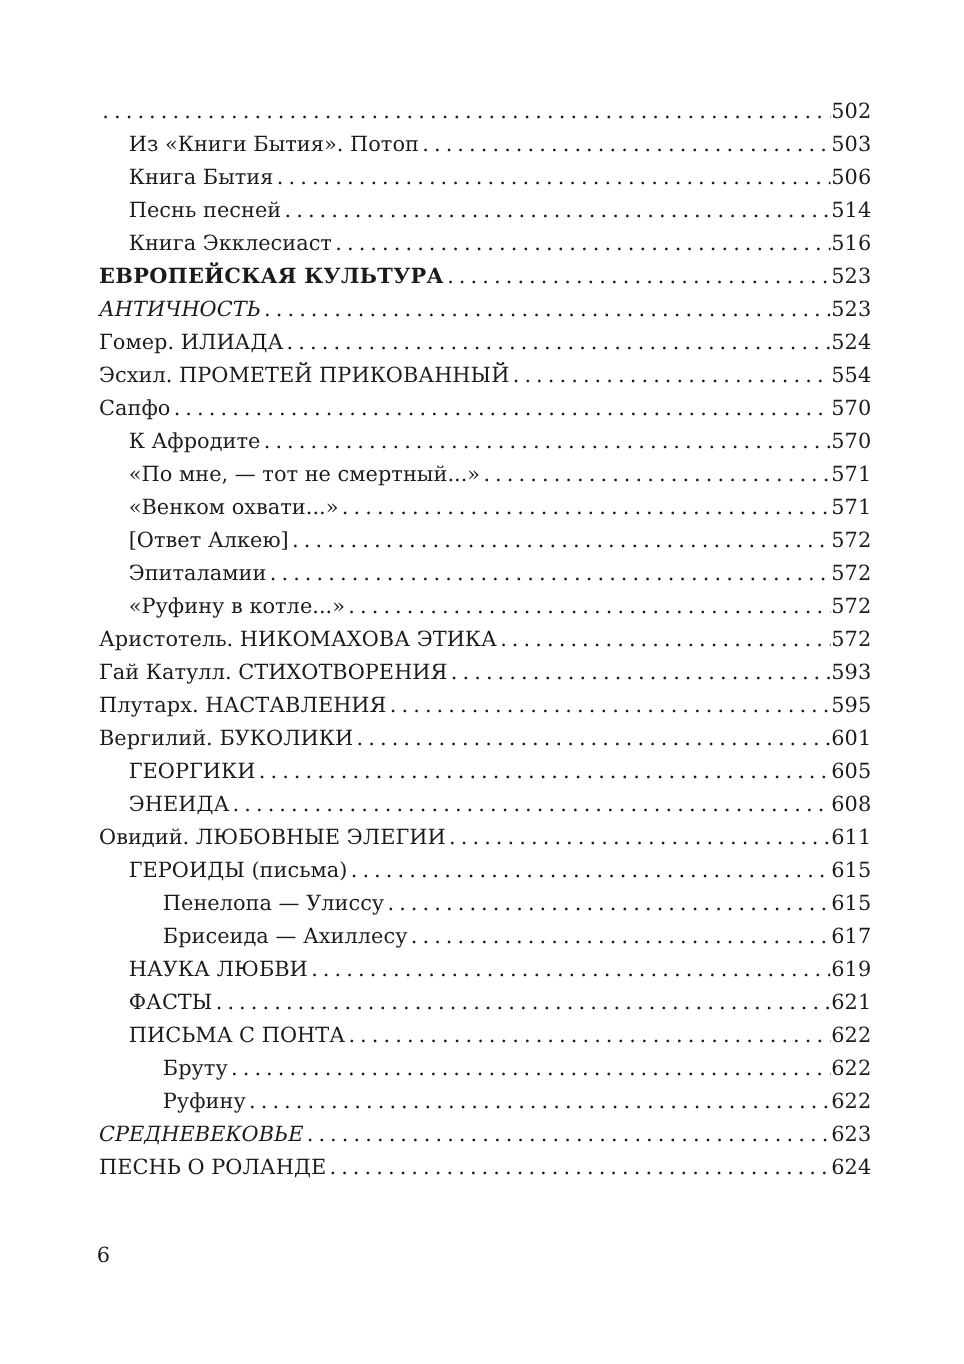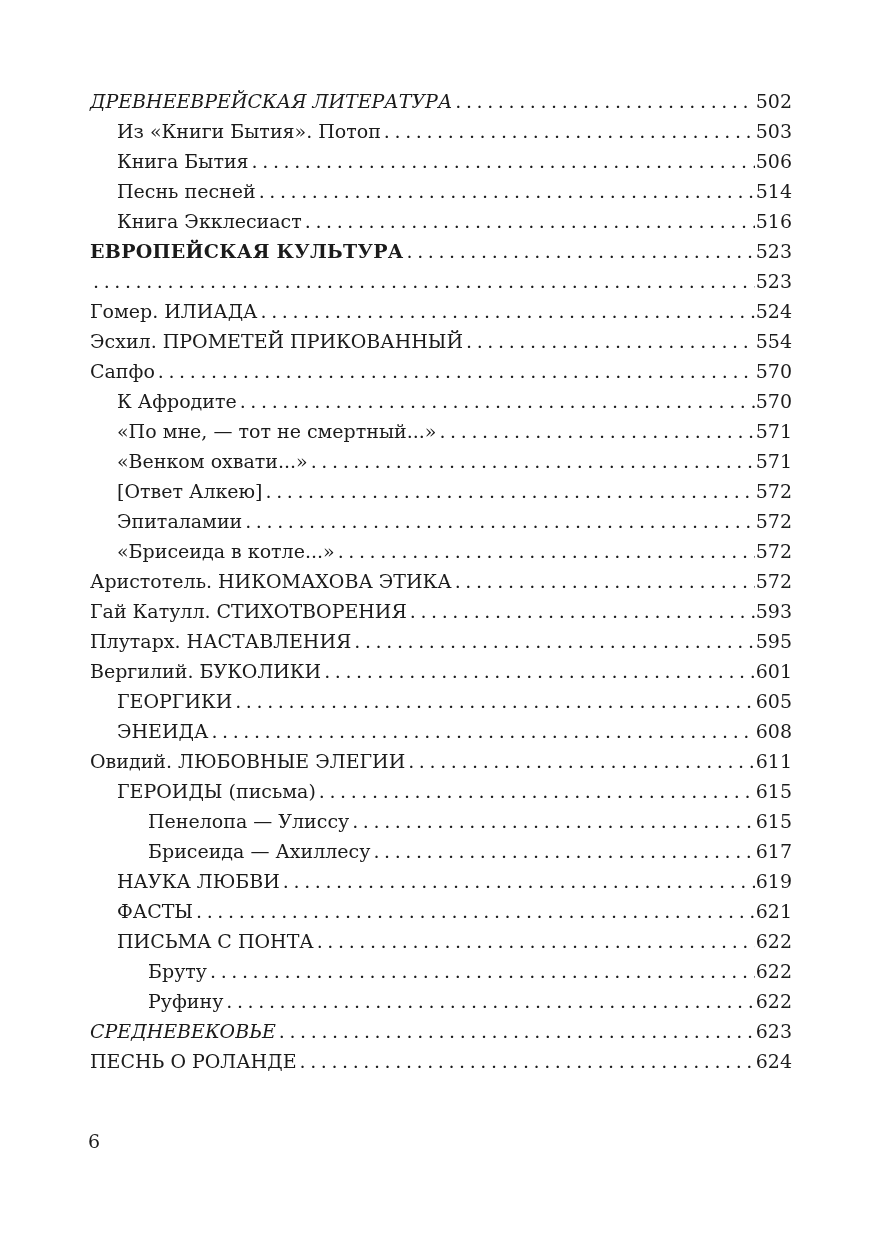--- a/index.html
+++ b/index.html
@@ -59,21 +59,20 @@
     font-size: 19px;
     line-height: 30px;
   }
 </style>
 </head>
 <body>
 
 <div class="page">
   <div class="toc" id="toc-list">
       <div class="row level-0 italic">
-        <span class="title">ДРЕВНЕЕВРЕЙСКАЯ ЛИТЕРАТУРА</span>
         <span class="dots"></span>
         <span class="pagenum">502</span>
       </div>
       <div class="row level-1">
         <span class="title">Из «Книги Бытия». Потоп</span>
         <span class="dots"></span>
         <span class="pagenum">503</span>
       </div>
       <div class="row level-1">
         <span class="title">Книга Бытия</span>
@@ -89,20 +88,21 @@
         <span class="title">Книга Экклесиаст</span>
         <span class="dots"></span>
         <span class="pagenum">516</span>
       </div>
       <div class="row level-0 bold">
         <span class="title">ЕВРОПЕЙСКАЯ КУЛЬТУРА</span>
         <span class="dots"></span>
         <span class="pagenum">523</span>
       </div>
       <div class="row level-0 italic">
+        <span class="title">АНТИЧНОСТЬ</span>
         <span class="dots"></span>
         <span class="pagenum">523</span>
       </div>
       <div class="row level-0">
         <span class="title">Гомер. ИЛИАДА</span>
         <span class="dots"></span>
         <span class="pagenum">524</span>
       </div>
       <div class="row level-0">
         <span class="title">Эсхил. ПРОМЕТЕЙ ПРИКОВАННЫЙ</span>
@@ -133,21 +133,21 @@
         <span class="title">[Ответ Алкею]</span>
         <span class="dots"></span>
         <span class="pagenum">572</span>
       </div>
       <div class="row level-1">
         <span class="title">Эпиталамии</span>
         <span class="dots"></span>
         <span class="pagenum">572</span>
       </div>
       <div class="row level-1">
-        <span class="title">«Брисеида в котле...»</span>
+        <span class="title">«Руфину в котле...»</span>
         <span class="dots"></span>
         <span class="pagenum">572</span>
       </div>
       <div class="row level-0">
         <span class="title">Аристотель. НИКОМАХОВА ЭТИКА</span>
         <span class="dots"></span>
         <span class="pagenum">572</span>
       </div>
       <div class="row level-0">
         <span class="title">Гай Катулл. СТИХОТВОРЕНИЯ</span>

